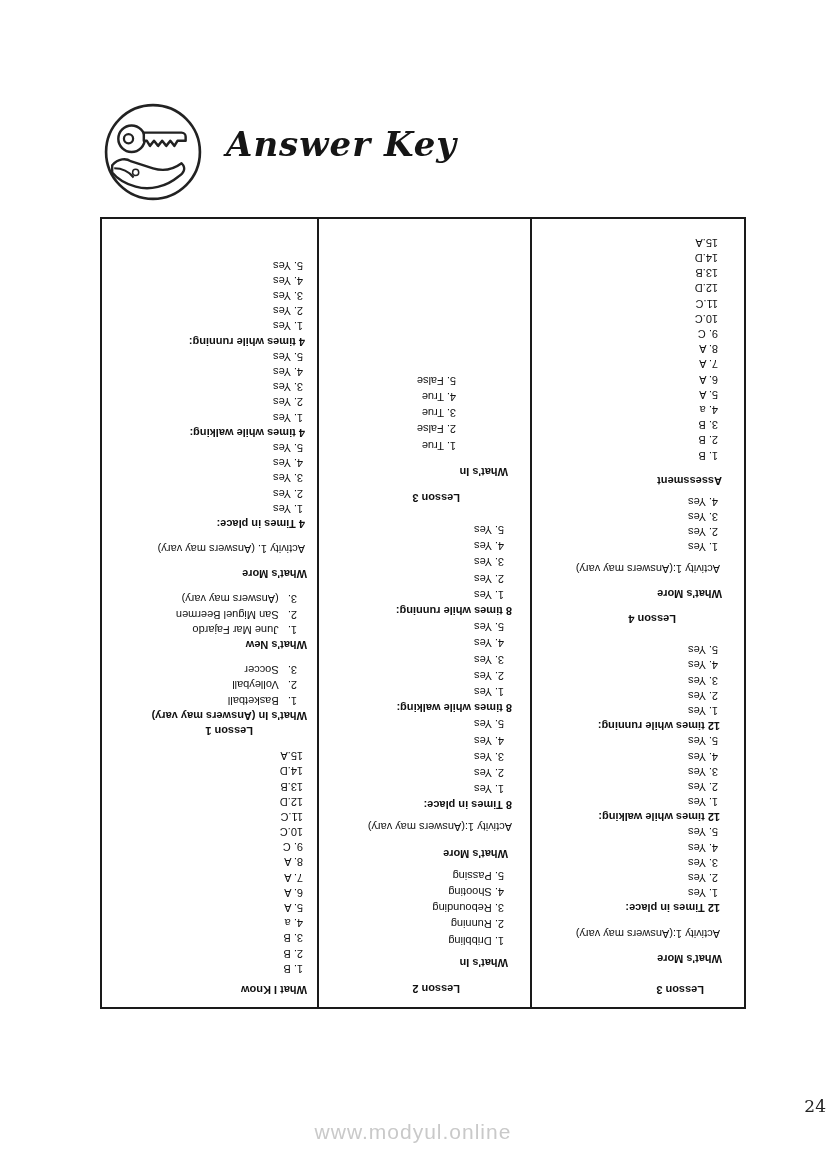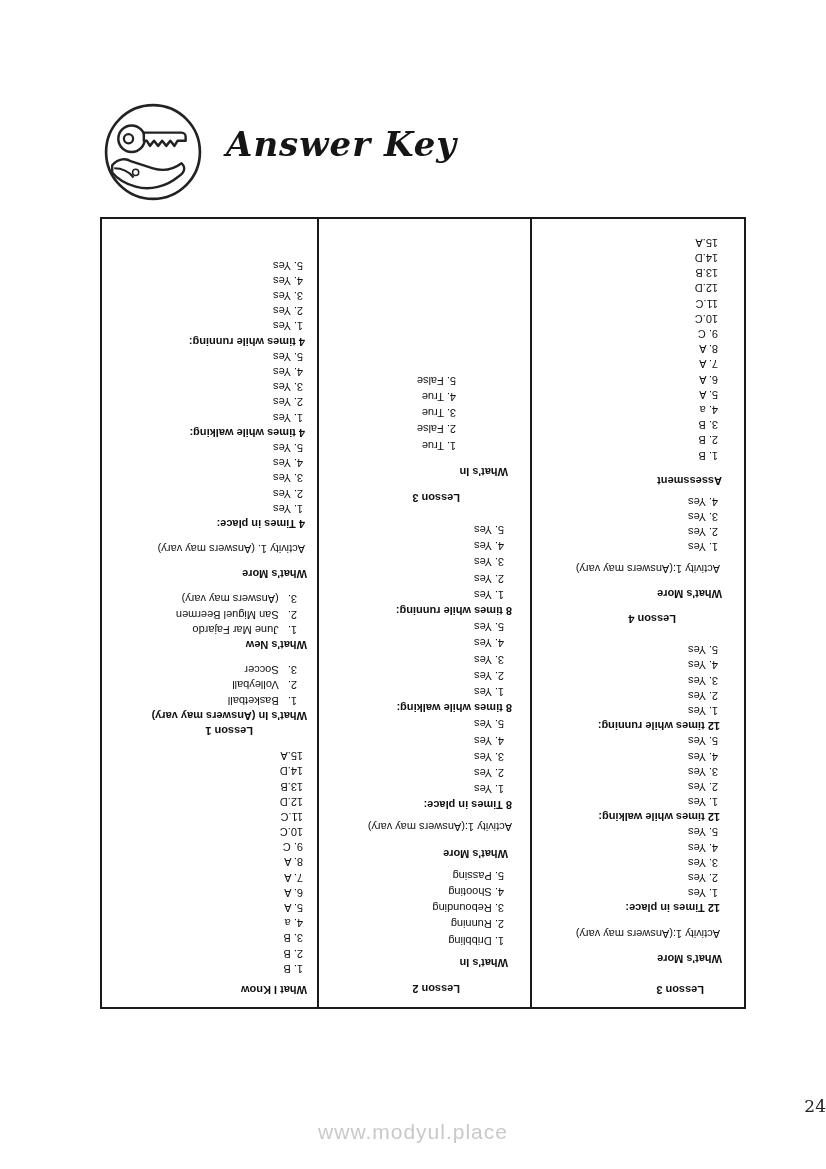--- a/index.html
+++ b/index.html
@@ -232,15 +232,15 @@
         <div class="ln item">10.C</div>
         <div class="ln item">11.C</div>
         <div class="ln item">12.D</div>
         <div class="ln item">13.B</div>
         <div class="ln item">14.D</div>
         <div class="ln item">15.A</div>
       </div>
   </div>
 
   <div class="page-number">24</div>
-  <div class="watermark">www.modyul.place</div>
+  <div class="watermark">www.modyul.online</div>
 
 </div>
 
 </body></html>

